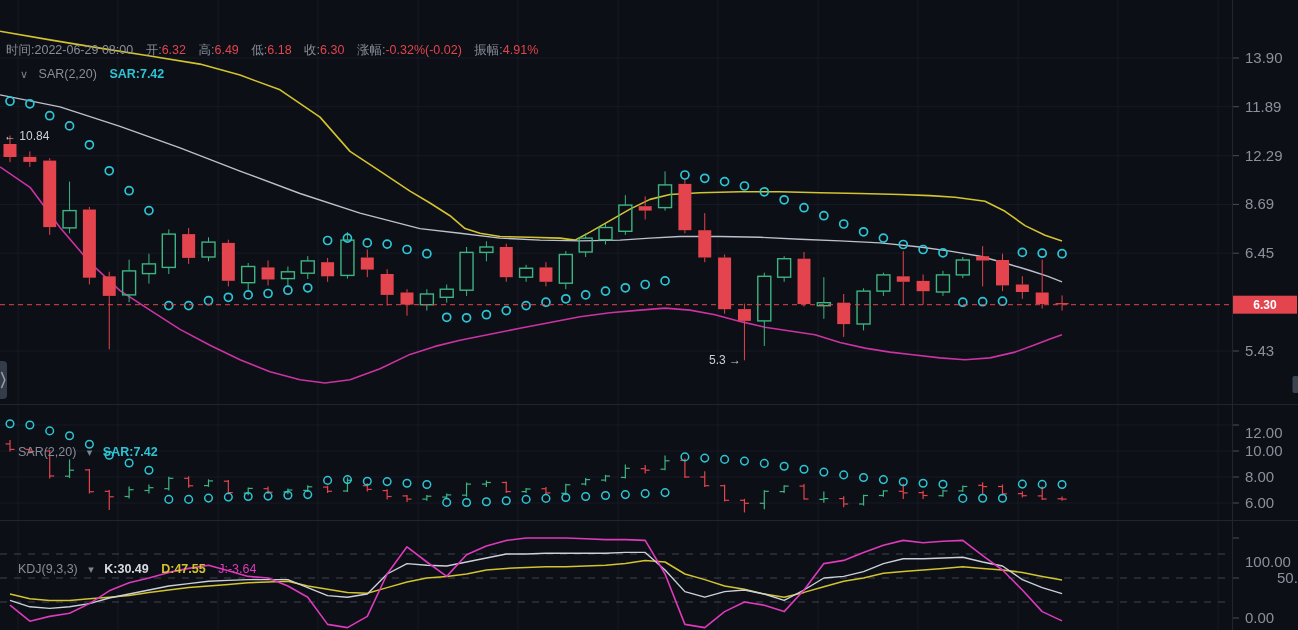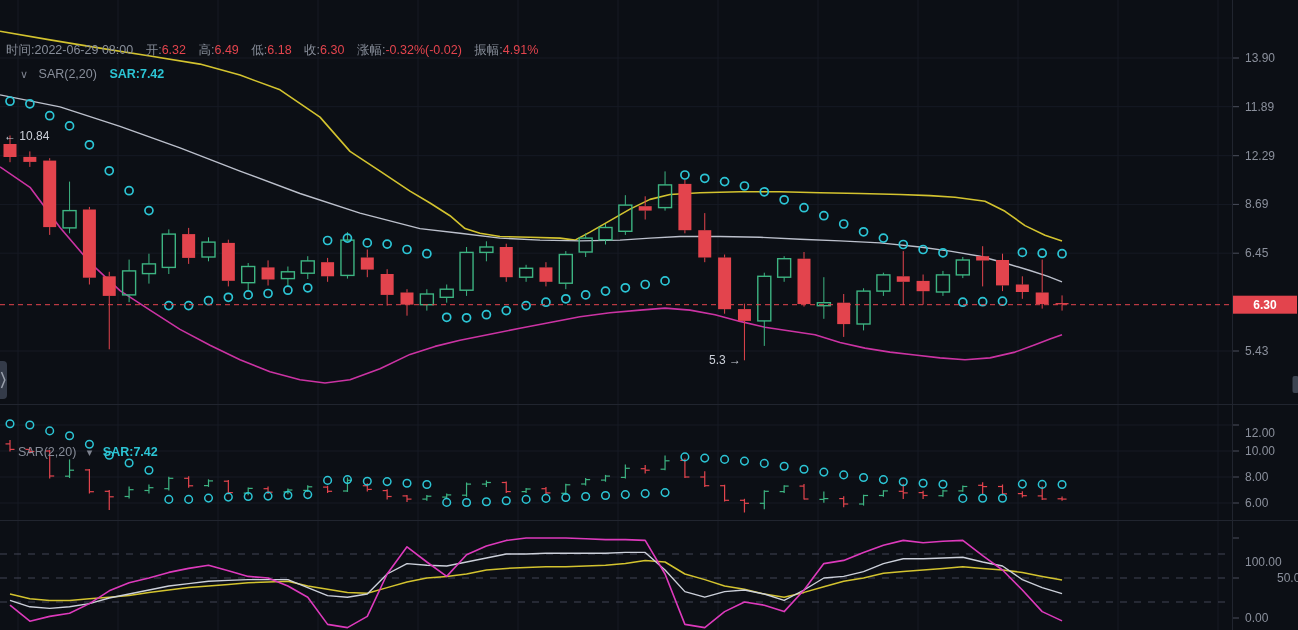--- a/index.html
+++ b/index.html
@@ -8,21 +8,21 @@
   #cv{position:absolute;left:0;top:0;}
   .ov{position:absolute;z-index:3;white-space:nowrap;font-size:12.5px;line-height:16px;margin-top:38px;}
   .lab{color:#878d99;}
   .red{color:#e3444d;}
   .cyan{color:#2cc5d5;font-weight:bold;}
   .wht{color:#d8dbe2;font-weight:bold;}
   .yel{color:#d3c32f;font-weight:bold;}
   .mag{color:#dd3abc;}
   .gap{margin-right:9px;}
   .chev{color:#7d828e;font-size:11px;margin-right:7px;cursor:pointer;}
-  .axis-lab{position:absolute;z-index:2;left:1245px;color:#8b909c;font-size:12px;height:16px;line-height:16px;}
+  .axis-lab{position:absolute;z-index:2;left:1245px;color:#8b909c;font-size:15px;height:16px;line-height:16px;}
 </style>
 </head>
 <body>
 
 <div id="app">
   <svg id="cv" width="1298" height="630">
       <line x1="18" y1="0" x2="18" y2="630" stroke="#161a24" stroke-width="1"></line>
       <line x1="118" y1="0" x2="118" y2="630" stroke="#161a24" stroke-width="1"></line>
       <line x1="218" y1="0" x2="218" y2="630" stroke="#161a24" stroke-width="1"></line>
       <line x1="318" y1="0" x2="318" y2="630" stroke="#161a24" stroke-width="1"></line>
@@ -527,20 +527,27 @@
     <span class="lab gap">SAR(2,20)</span>
     <span class="cyan">SAR:7.42</span>
   </div>
 
   <div class="ov" style="left:18px;top:406px;">
     <span class="lab">SAR(2,20)</span>
     <span class="chev" style="margin-left:7px;">▾</span>
     <span class="cyan">SAR:7.42</span>
   </div>
 
+  <div class="ov" style="left:18px;top:523px;">
+    <span class="lab">KDJ(9,3,3)</span>
+    <span class="chev" style="margin-left:7px;">▾</span>
+    <span class="wht gap">K:30.49</span>
+    <span class="yel gap">D:47.55</span>
+    <span class="mag">J:-3.64</span>
+  </div>
 
   <div id="axis">
       <div class="axis-lab" style="top: 50px;">13.90</div>
       <div class="axis-lab" style="top: 99px;">11.89</div>
       <div class="axis-lab" style="top: 148px;">12.29</div>
       <div class="axis-lab" style="top: 196px;">8.69</div>
       <div class="axis-lab" style="top: 245px;">6.45</div>
       <div class="axis-lab" style="top: 343px;">5.43</div>
       <div class="axis-lab" style="top: 425px;">12.00</div>
       <div class="axis-lab" style="top: 443px;">10.00</div>

